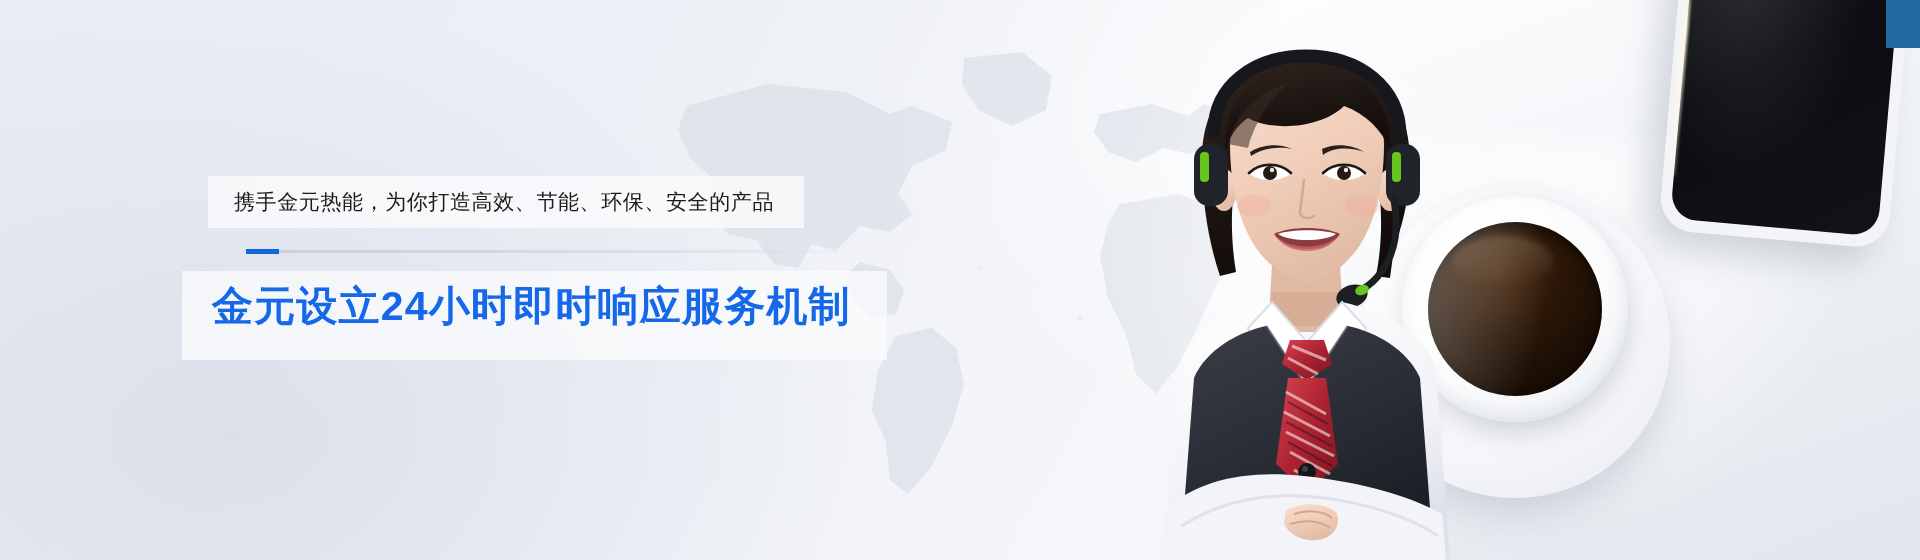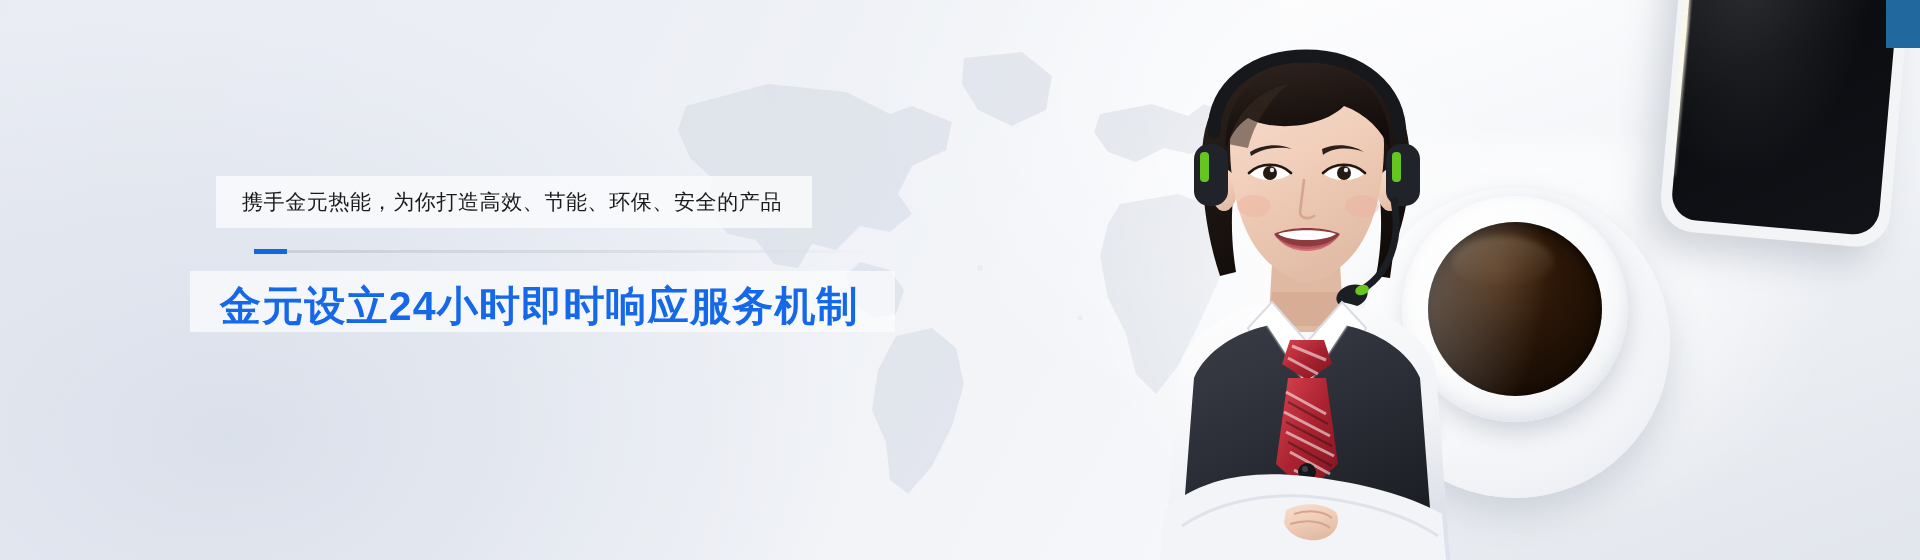--- a/index.html
+++ b/index.html
@@ -170,21 +170,21 @@
     position: absolute;
     left: -50px; top: -20px;
     width: 540px; height: 560px;
     background: radial-gradient(ellipse at 50% 45%, rgba(255,255,255,0.55) 0%, rgba(255,255,255,0) 62%);
   }
   .agent svg { position: absolute; inset: 0; width: 100%; height: 100%; }
 
   
   .copy-block {
     position: absolute;
-    left: 8px;
+    left: 0;
     top: 176px;
     width: 950px;
   }
   .tagline-panel {
     display: inline-block;
     margin-left: 208px;
     padding: 13px 30px 14px 26px;
     background: rgba(250,251,253,0.80);
     white-space: nowrap;
   }
@@ -207,21 +207,21 @@
     left: 0;
     top: -1px;
     width: 33px;
     height: 5px;
     background: #1268d8;
   }
   .headline-panel {
     display: inline-block;
     margin-left: 182px;
     margin-top: 18px;
-    padding: 10px 36px 0 30px;
+    padding: 10px 36px 28px 30px;
     background: rgba(250,251,253,0.78);
     white-space: nowrap;
   }
   .headline {
     font-size: 41px;
     font-weight: 700;
     letter-spacing: 1.2px;
     color: #1568e8;
     line-height: 1.25;
   }

